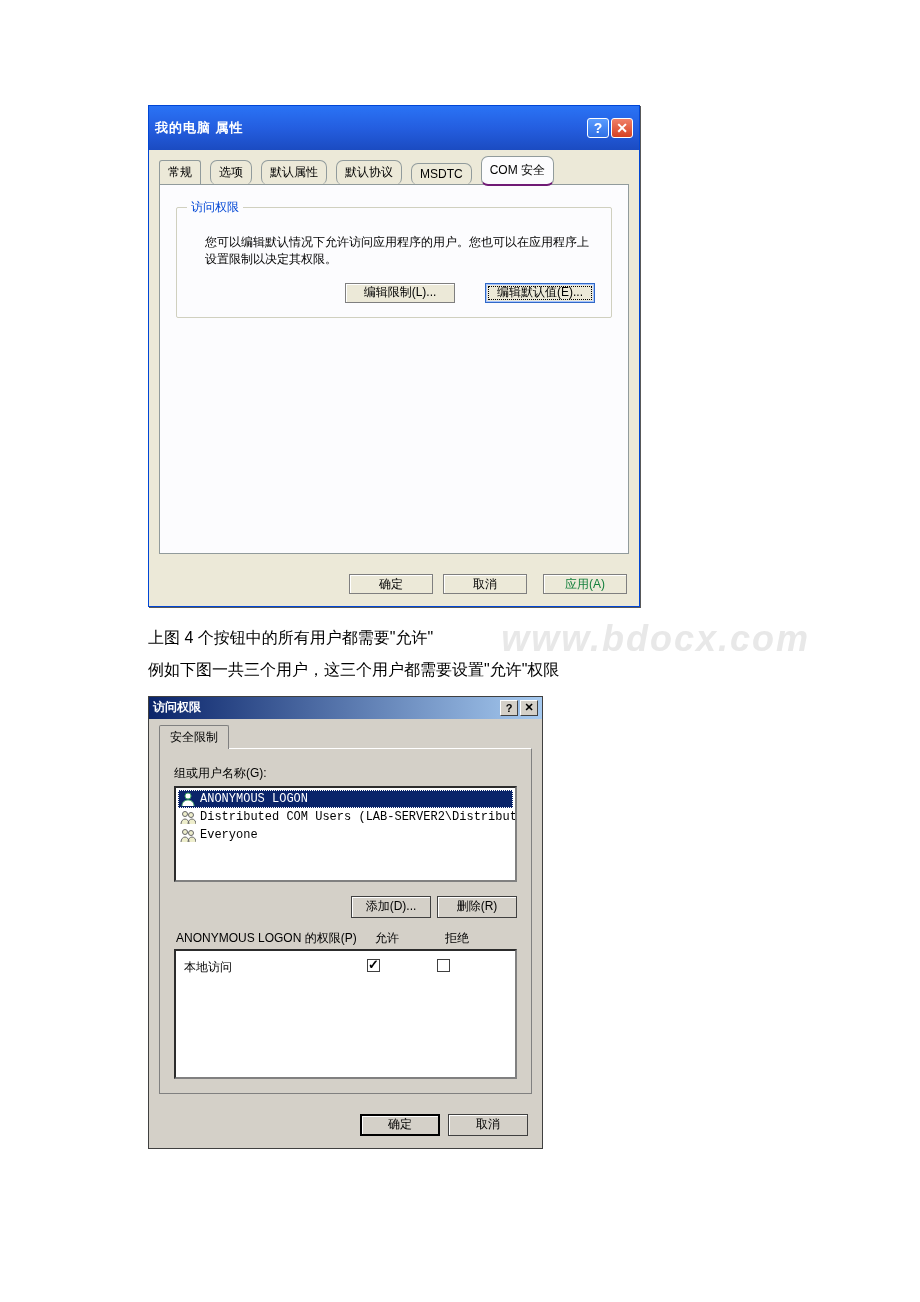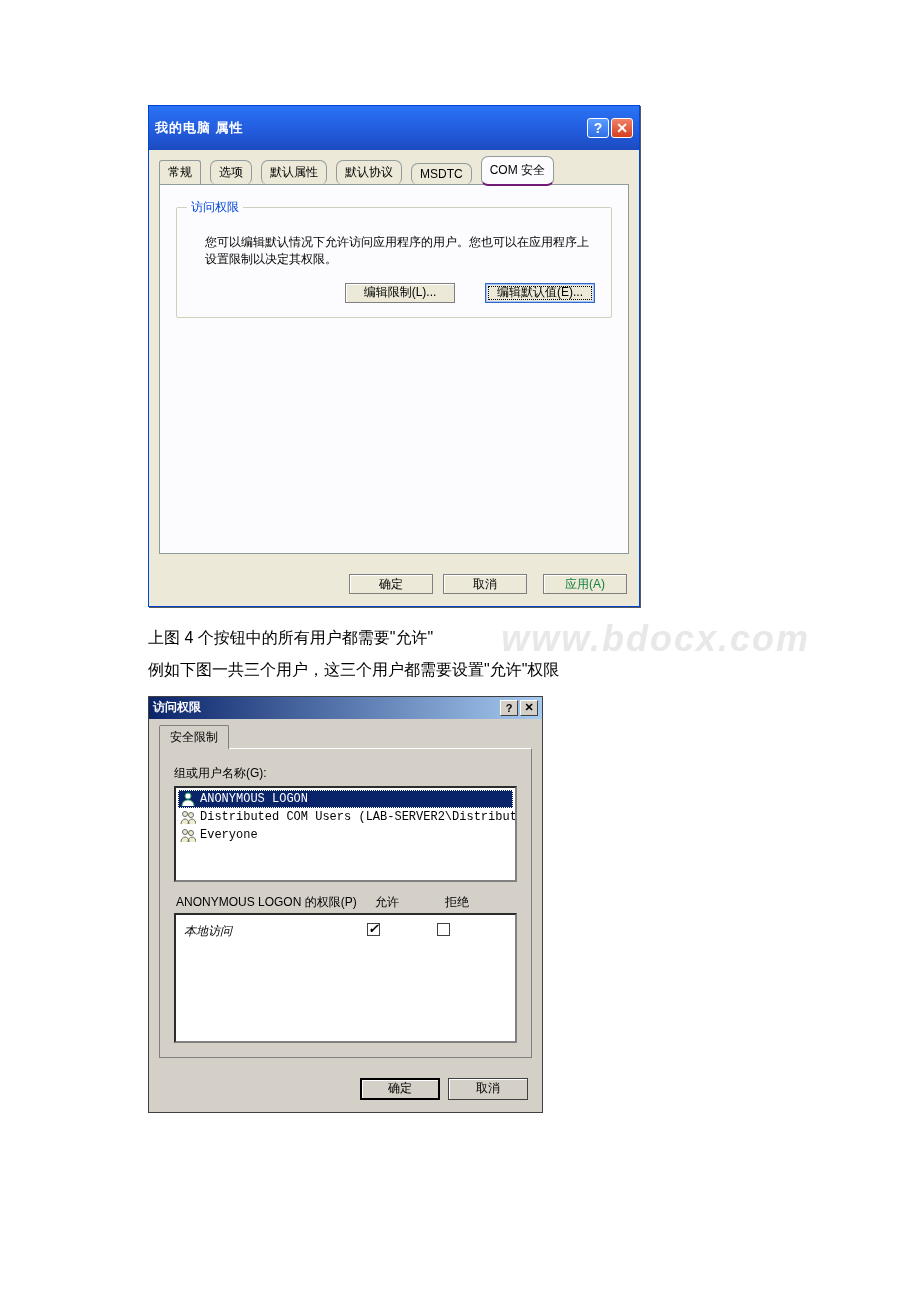--- a/index.html
+++ b/index.html
@@ -280,21 +280,20 @@
       grid-template-columns: 1fr 70px 70px;
       font-size: 12px;
       align-items: center;
     }
     .perm-head { margin: 12px 2px 2px 2px; }
     .perm-list {
       border: 2px inset #808080;
       background: #fff;
       height: 130px;
       padding: 6px 8px;
-      font-style: italic;
     }
     .perm-row { padding: 2px 0; }
     .cb {
       width: 13px;
       height: 13px;
       display: inline-block;
       border: 1px solid #404040;
       background: #fff;
       margin: 0 auto;
       position: relative;
@@ -407,20 +406,24 @@
               <svg viewBox="0 0 16 16">
                   <circle cx="5" cy="5" r="2.5" fill="#eec" stroke="#666"></circle>
                   <circle cx="11" cy="6" r="2.5" fill="#eec" stroke="#666"></circle>
                   <path d="M1 15c0-3 2-5 4-5s4 2 4 5M8 15c0-3 2-5 4-5s4 2 4 5" fill="#eec" stroke="#666"></path>
                 </svg>
             </span>
             <span>Everyone</span>
           </div>
         </div>
 
+        <div class="btnrow2">
+          <button class="btn2">添加(D)...</button>
+          <button class="btn2">删除(R)</button>
+        </div>
 
         <div class="perm-head">
           <span>ANONYMOUS LOGON 的权限(P)</span>
           <span class="center">允许</span>
           <span class="center">拒绝</span>
         </div>
 
         <div class="perm-list">
           <div class="perm-row">
             <span>本地访问</span>

